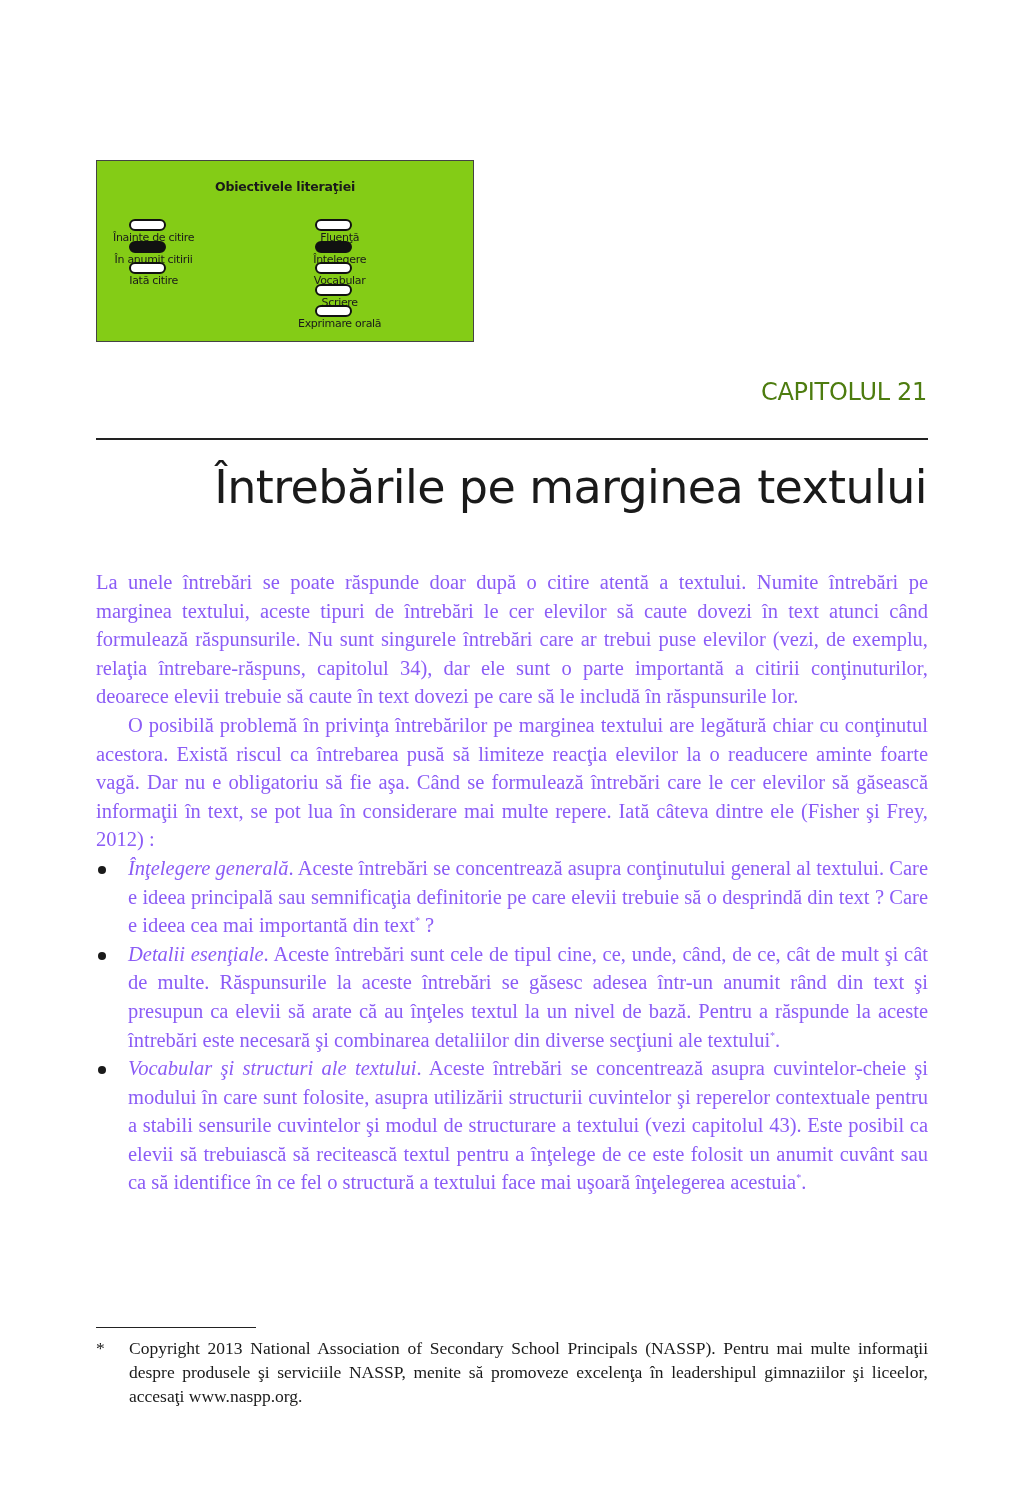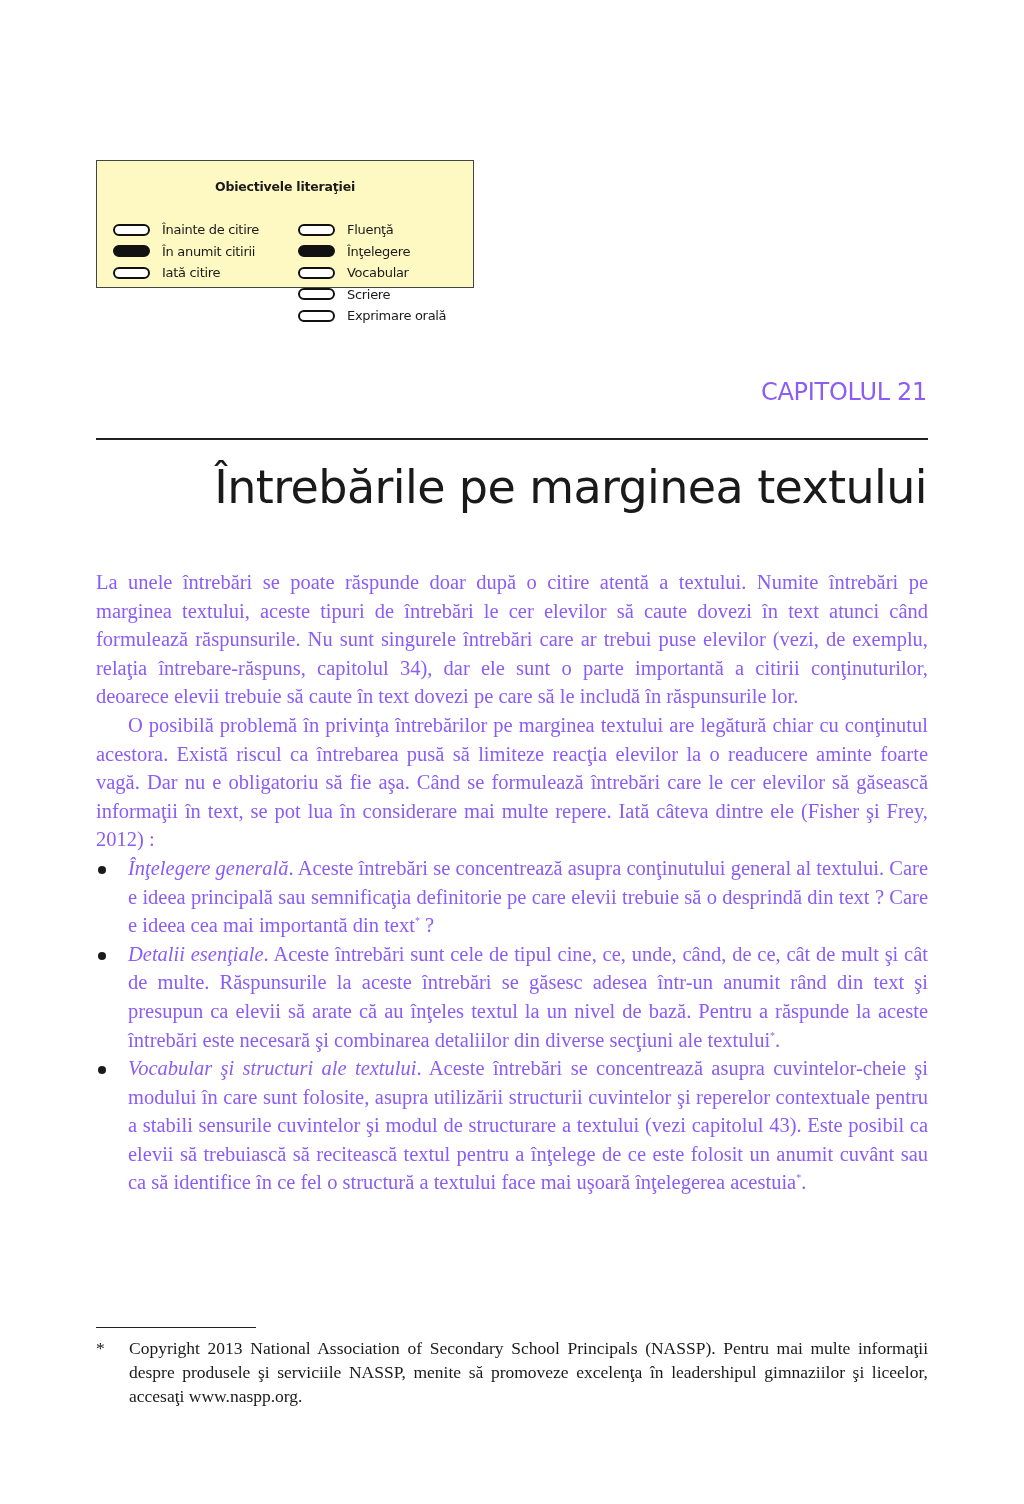--- a/index.html
+++ b/index.html
@@ -6,23 +6,23 @@
     body {
       width: 1024px; height: 1504px;
       background: #ffffff;
       position: relative;
       overflow: hidden;
       color: #1a1a1a;
     }
     .objectives-box {
       position: absolute;
       left: 96px; top: 160px;
-      width: 378px; height: 128px;
+      width: 378px; height: 182px;
       box-sizing: border-box;
-      background: #fef9c3;
+      background: #84cc16;
       border: 1.5px solid #444;
       font-family: "DejaVu Sans", sans-serif;
     }
     .objectives-title {
       position: absolute;
       left: 0; right: 0; top: 18px;
       text-align: center;
       font-size: 12.5px;
       font-weight: bold;
       color: #1a1a1a;
@@ -31,41 +31,42 @@
     .obj-col {
       position: absolute;
       top: 58px;
     }
     .obj-col.left { left: 16px; }
     .obj-col.right { left: 201px; }
     .obj-item {
       display: flex;
       align-items: center;
       height: 21.5px;
-      font-size: 13px;
+      font-size: 11px;
       color: #1a1a1a;
       letter-spacing: -0.3px;
+      flex-direction: column;
     }
     .pill {
       display: inline-block;
       width: 33px; height: 8px;
       border: 2px solid #111;
       border-radius: 7px;
       background: #ffffff;
       margin-right: 12px;
       flex: none;
     }
     .pill.filled { background: #111; }
 
     .chapter-label {
       position: absolute;
       right: 97px; top: 378px;
       font-family: "DejaVu Sans", sans-serif;
       font-size: 24px;
-      color: #8b5cf6;
+      color: #4d7c0f;
       letter-spacing: -0.3px;
     }
     .chapter-rule {
       position: absolute;
       left: 96px; top: 438px;
       width: 832px; height: 0;
       border-top: 2px solid #222;
     }
     .chapter-title {
       position: absolute;

